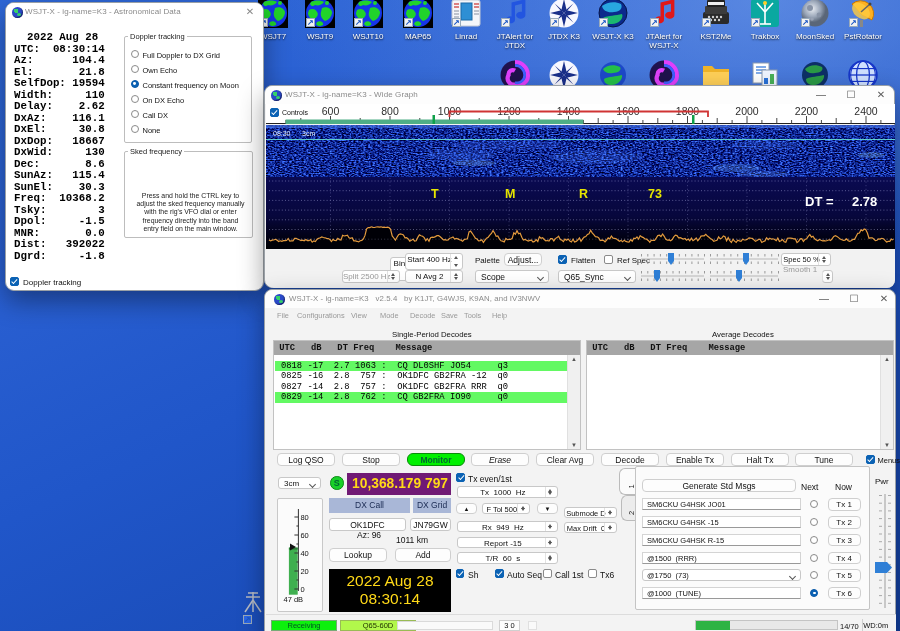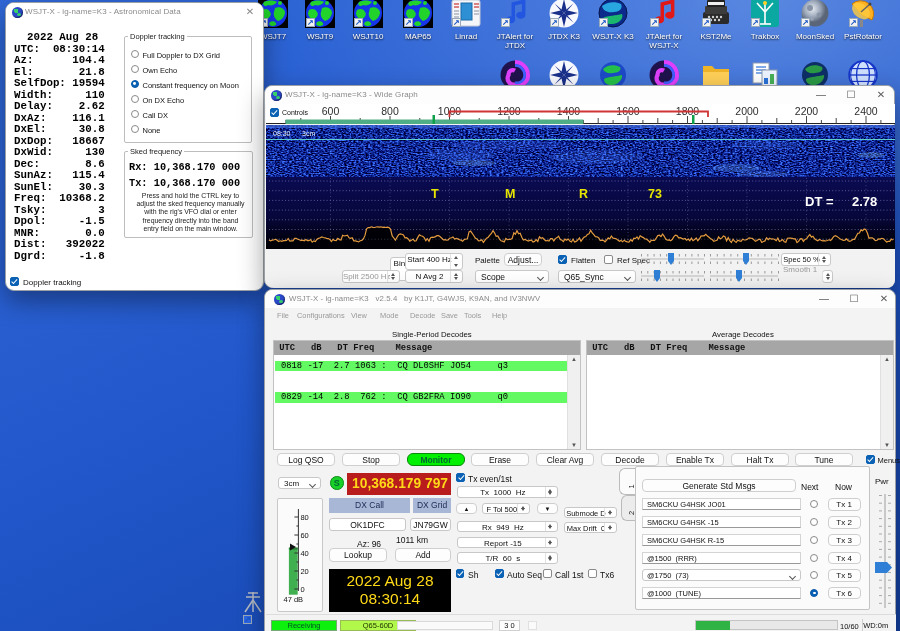--- a/index.html
+++ b/index.html
@@ -307,22 +307,20 @@
 <div class="radio on" style="left:124.5px;top:76.5px;"></div>
     <div class="rlab" style="left:136.5px;top:77.5px;">Constant frequency on Moon</div>
 <div class="radio" style="left:124.5px;top:91.5px;"></div>
     <div class="rlab" style="left:136.5px;top:92.5px;">On DX Echo</div>
 <div class="radio" style="left:124.5px;top:106.5px;"></div>
     <div class="rlab" style="left:136.5px;top:107.5px;">Call DX</div>
 <div class="radio" style="left:124.5px;top:121.5px;"></div>
     <div class="rlab" style="left:136.5px;top:122.5px;">None</div>
 <div class="gbox" style="left:118px;top:148px;width:129px;height:87px;"></div>
 <div class="glab" style="left:122px;top:144px;">Sked frequency</div>
-<div class="mono" style="position:absolute;left:123px;top:156px;font-size:10.3px;font-weight:bold;line-height:16px;white-space:pre;color:#000;">Rx: 10,368.170 000
-Tx: 10,368.170 000</div>
 <div style="position:absolute;left:121px;top:189px;width:127px;font-size:6.9px;line-height:8.2px;color:#222;text-align:center;">Press and hold the CTRL key to<br>adjust the sked frequency manually<br>with the rig's VFO dial or enter<br>frequency directly into the band<br>entry field on the main window.</div>
 <div class="cb on" style="left:4px;top:274px;"></div>
     <div class="rlab" style="left:17px;top:275px;font-size:8px;">Doppler tracking</div>
 </div>
 
 <div class="win" style="left:264px;top:85px;width:631px;height:203px;">
 <div class="tbar">
       <div class="globe" style="left:6px;top:4px"></div>
       <div class="ti" style="left:20px;top:4px;">WSJT-X - ig-name=K3 - Wide Graph</div>
 <div class="wbtn" style="right:66px;top:3px;">—</div>
@@ -600,50 +598,52 @@
 <div class="abs" style="left:145px;top:21px;font-size:7.4px;color:#999;">Decode</div>
 <div class="abs" style="left:176px;top:21px;font-size:7.4px;color:#999;">Save</div>
 <div class="abs" style="left:199px;top:21px;font-size:7.4px;color:#999;">Tools</div>
 <div class="abs" style="left:227px;top:21px;font-size:7.4px;color:#999;">Help</div>
 <div class="abs" style="left:127px;top:39.5px;font-size:7.8px;color:#111;">Single-Period Decodes</div>
 <div class="abs" style="left:447px;top:39.5px;font-size:7.8px;color:#111;">Average Decodes</div>
 
 <div class="abs" style="left:8px;top:50px;width:308px;height:110px;border:1px solid #c2c2c2;background:#fff;">
  <div class="abs mono" style="left:0;top:0;width:306px;height:14px;background:#a6a6a6;font-size:8.8px;font-weight:bold;color:#111;white-space:pre;line-height:14px;"> UTC   dB   DT Freq    Message</div>
  <div class="abs mono" style="left:1px;top:19.5px;width:294px;height:10.6px;background:#63f963;font-size:8.8px;white-space:pre;line-height:10.6px;color:#000;padding-left:6px;">0818 -17  2.7 1063 :  CQ DL0SHF JO54     q3</div>
+ <div class="abs mono" style="left:1px;top:30.1px;width:294px;height:10.6px;font-size:8.8px;white-space:pre;line-height:10.6px;color:#000;padding-left:6px;">0825 -16  2.8  757 :  OK1DFC GB2FRA -12  q0</div>
+ <div class="abs mono" style="left:1px;top:40.7px;width:294px;height:10.6px;font-size:8.8px;white-space:pre;line-height:10.6px;color:#000;padding-left:6px;">0827 -14  2.8  757 :  OK1DFC GB2FRA RRR  q0</div>
  <div class="abs mono" style="left:1px;top:51.3px;width:294px;height:10.6px;background:#63f963;font-size:8.8px;white-space:pre;line-height:10.6px;color:#000;padding-left:6px;">0829 -14  2.8  762 :  CQ GB2FRA IO90     q0</div>
  <div class="abs" style="right:0;top:14px;width:13px;bottom:0;background:#f0f0f0;border-left:1px solid #e0e0e0;">
    <div style="position:absolute;top:1px;left:3px;font-size:6px;color:#555;">▲</div>
    <div style="position:absolute;bottom:1px;left:3px;font-size:6px;color:#555;">▼</div>
  </div>
 </div>
 
 <div class="abs" style="left:321px;top:50px;width:308px;height:110px;border:1px solid #c2c2c2;background:#fff;">
  <div class="abs mono" style="left:0;top:0;width:306px;height:14px;background:#a6a6a6;font-size:8.8px;font-weight:bold;color:#111;white-space:pre;line-height:14px;"> UTC   dB   DT Freq    Message</div>
  <div class="abs" style="right:0;top:14px;width:13px;bottom:0;background:#f0f0f0;border-left:1px solid #e0e0e0;">
    <div style="position:absolute;top:1px;left:3px;font-size:6px;color:#555;">▲</div>
    <div style="position:absolute;bottom:1px;left:3px;font-size:6px;color:#555;">▼</div>
  </div>
 </div>
 
 <div class="btn" style="left:12px;top:163px;width:58px;height:13px;line-height:12px;">Log QSO</div>
 <div class="btn" style="left:77px;top:163px;width:58px;height:13px;line-height:12px;">Stop</div>
 <div class="btn" style="left:142px;top:163px;width:58px;height:13px;line-height:12px;background:#00f000;border-color:#0a8a0a;color:#063;font-weight:bold;border-radius:6px;">Monitor</div>
-<div class="btn" style="left:206px;top:163px;width:58px;height:13px;line-height:12px;">Erase</div>
+<div class="btn" style="left:206px;top:163px;width:58px;height:13px;line-height:12px;font-style:italic;">Erase</div>
 <div class="btn" style="left:271px;top:163px;width:58px;height:13px;line-height:12px;">Clear Avg</div>
 <div class="btn" style="left:336px;top:163px;width:58px;height:13px;line-height:12px;">Decode</div>
 <div class="btn" style="left:401px;top:163px;width:58px;height:13px;line-height:12px;">Enable Tx</div>
 <div class="btn" style="left:466px;top:163px;width:58px;height:13px;line-height:12px;">Halt Tx</div>
 <div class="btn" style="left:530px;top:163px;width:58px;height:13px;line-height:12px;">Tune</div>
 <div class="cb on" style="left:601px;top:165px;"></div>
     <div class="rlab" style="left:612.5px;top:166px;font-size:7.5px;">Menus</div>
 
 <div class="combo" style="left:13px;top:187px;width:43px;height:11.5px;line-height:11px;padding-left:5px;font-size:8px;">3cm</div>
 <div class="abs" style="left:65px;top:186px;width:13.5px;height:13.5px;border-radius:50%;background:#18d028;border:1px solid #0a8a14;color:#063;font-size:9px;font-weight:bold;text-align:center;line-height:13px;">S</div>
-<div class="abs" style="left:82px;top:183px;width:104px;height:22px;background:#b91c1c;color:#ffd918;font-size:13.8px;font-weight:bold;text-align:right;line-height:22px;padding-right:3px;">10,368.179 797</div>
+<div class="abs" style="left:82px;top:183px;width:104px;height:22px;background:#701a75;color:#ffd918;font-size:13.8px;font-weight:bold;text-align:right;line-height:22px;padding-right:3px;">10,368.179 797</div>
 
 <div class="abs" style="left:11.5px;top:208px;width:46px;height:114px;background:#fbfbfb;border:1px solid #c8c8c8;border-radius:2px;">
  <svg width="44" height="112">
   <rect x="10.9" y="48.6" width="8.8" height="47.1" fill="#3faf4f"></rect>
   <rect x="10.9" y="48.6" width="8.8" height="2" fill="#2a7a36"></rect>
   <line x1="20.4" y1="10" x2="20.4" y2="92" stroke="#333" stroke-width="1"></line>
   <g stroke="#333" stroke-width="1">
    <line x1="16.4" y1="18" x2="20.4" y2="18"></line>
           <line x1="18.4" y1="27" x2="20.4" y2="27"></line>
    <line x1="16.4" y1="36" x2="20.4" y2="36"></line>
@@ -662,21 +662,21 @@
           <text x="22.4" y="75">20</text>
           <text x="22.4" y="93">0</text>
   </g>
  </svg>
  <div class="abs" style="left:6px;top:96px;font-size:7.5px;color:#111;">47 dB</div>
 </div>
 <div class="abs" style="left:64px;top:208px;width:81px;height:15px;background:#a9b7d7;color:#1a2a52;font-size:8.5px;text-align:center;line-height:15px;">DX Call</div>
 <div class="abs" style="left:148px;top:208px;width:38px;height:15px;background:#a9b7d7;color:#1a2a52;font-size:8.5px;text-align:center;line-height:15px;">DX Grid</div>
 <div class="abs" style="left:64px;top:228px;width:77px;height:13px;background:#fff;border:1px solid #c8c8c8;border-radius:3px;font-size:8.5px;text-align:center;line-height:12px;color:#111;">OK1DFC</div>
 <div class="abs" style="left:145px;top:228px;width:41px;height:13px;background:#fff;border:1px solid #c8c8c8;border-radius:3px;font-size:8.5px;text-align:center;line-height:12px;color:#111;">JN79GW</div>
-<div class="abs" style="left:92px;top:249px;font-size:8.5px;color:#111;">Az: 96</div>
+<div class="abs" style="left:92px;top:240px;font-size:8.5px;color:#111;">Az: 96</div>
 <div class="abs" style="left:131px;top:244.5px;font-size:8.5px;color:#111;">1011 km</div>
 <div class="btn" style="left:64px;top:257.6px;width:58px;height:14.5px;line-height:13.5px;">Lookup</div>
 <div class="btn" style="left:130px;top:257.6px;width:56px;height:14.5px;line-height:13.5px;">Add</div>
 <div class="abs" style="left:64px;top:279px;width:122px;height:43px;background:#000;color:#ffd918;text-align:center;">
  <div style="font-size:15.5px;margin-top:3px;">2022 Aug 28</div>
  <div style="font-size:15.5px;">08:30:14</div>
 </div>
 
 <div class="cb on" style="left:191.4px;top:183px;"></div>
     <div class="rlab" style="left:203px;top:184px;font-size:8.5px;">Tx even/1st</div>
@@ -767,21 +767,21 @@
 
 <div class="abs" style="left:1px;top:324px;width:630px;height:26px;background:#f3f3f3;border-top:1px solid #dcdcdc;">
  <div class="abs" style="left:5px;top:5px;width:66px;height:11px;background:#0df00d;border:1px solid #7a7;font-size:7.5px;text-align:center;line-height:10px;color:#052;">Receiving</div>
  <div class="abs" style="left:74px;top:5px;width:76px;height:11px;background:#b2f84b;border:1px solid #9b5;font-size:7.5px;text-align:center;line-height:10px;color:#230;">Q65-60D</div>
  <div class="abs" style="left:131px;top:5.5px;width:96px;height:9px;background:#fafafa;border:1px solid #dadada;"></div>
  <div class="abs" style="left:233px;top:4.7px;width:21px;height:11px;background:#fdfdfd;border:1px solid #d0d0d0;font-size:7.5px;text-align:center;line-height:10px;color:#111;">3 0</div>
  <div class="abs" style="left:262px;top:5.5px;width:9px;height:9px;background:#fafafa;border:1px solid #e0e0e0;"></div>
  <div class="abs" style="left:429px;top:5.3px;width:143px;height:10px;background:#e8e8e8;border:1px solid #c4c4c4;">
         <div style="position:absolute;left:0;top:0;width:34px;height:8.5px;background:#2eb344;"></div>
       </div>
- <div class="abs" style="left:574px;top:6.5px;font-size:7.5px;color:#111;">10/60</div>
+ <div class="abs" style="left:574px;top:6.5px;font-size:7.5px;color:#111;">14/70</div>
  <div class="abs" style="left:595.7px;top:4px;width:27px;height:13px;border-left:1px solid #d0d0d0;font-size:7.5px;text-align:center;line-height:13px;color:#111;">WD:0m</div>
  <svg class="abs" style="right:1px;bottom:1px" width="10" height="10">
         <g stroke="#b0b0b0" stroke-width="1">
           <line x1="2" y1="10" x2="10" y2="2"></line>
           <line x1="5" y1="10" x2="10" y2="5"></line>
           <line x1="8" y1="10" x2="10" y2="8"></line>
         </g>
       </svg>
 </div>
 </div>

